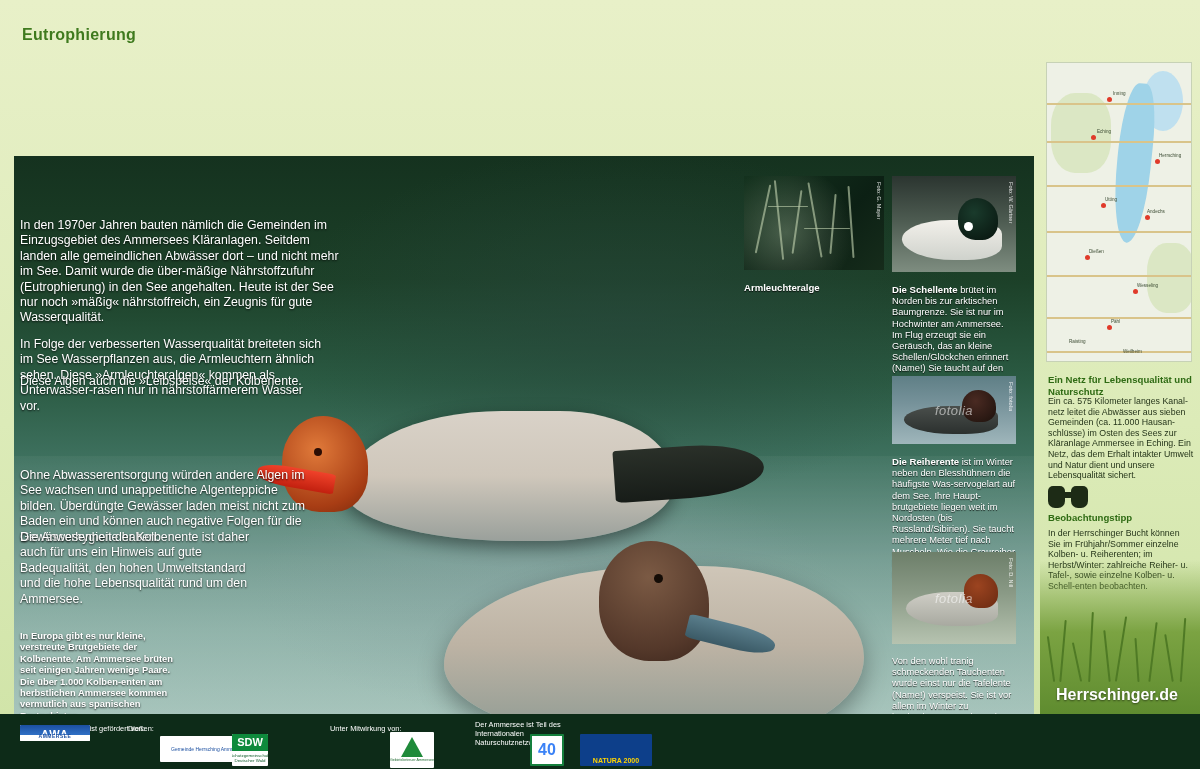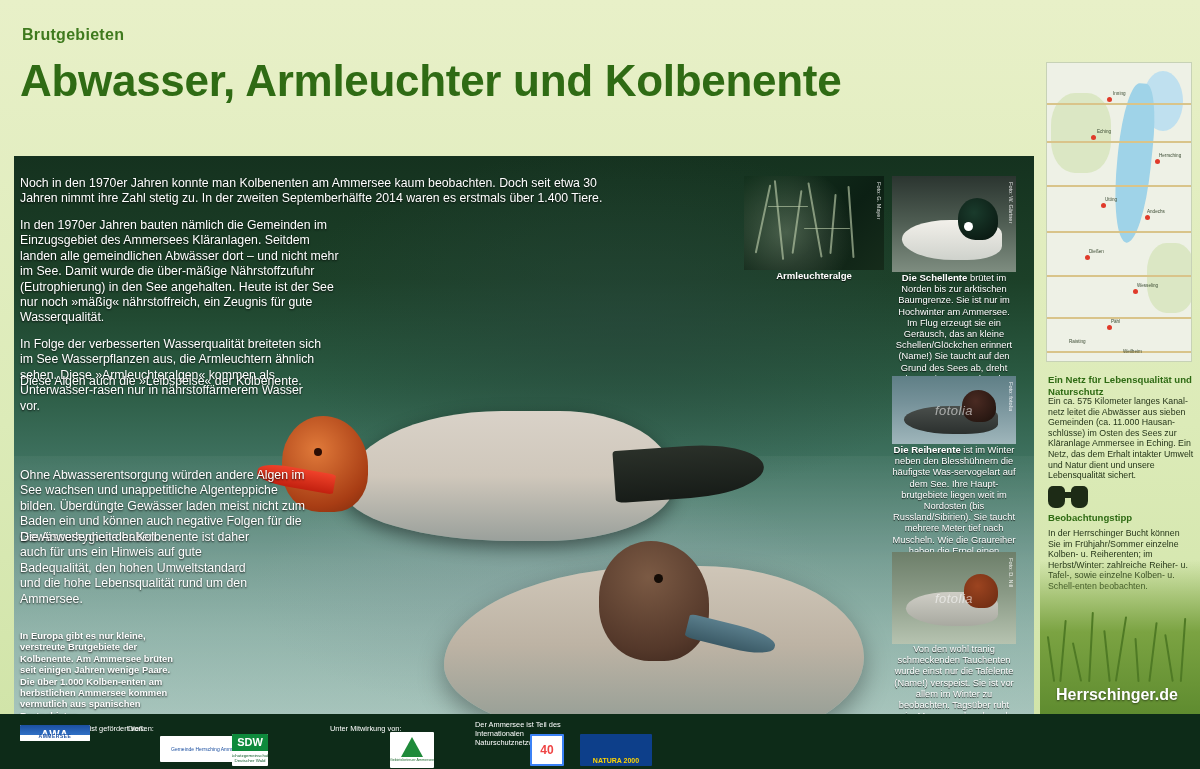--- a/index.html
+++ b/index.html
@@ -108,23 +108,22 @@
     text-shadow:0 1px 2px rgba(0,0,0,.85);
   }
   
   .card { position:absolute; }
   .card .thumb {
     position:relative;
     width:100%; border:0; display:block;padding-left:48px;
   }
   .cap-title { color:#fff; font-weight:bold; font-size:9.6px; }
   .cap {
-    color:#fff; font-size:9.3px; line-height:11.2px; margin-top:0;
+    color:#fff; font-size:9.3px; line-height:11.2px; margin-top:12px;
     text-shadow:0 1px 1px rgba(0,0,0,.8);
-    text-align:center;
   }
   .credit {
     position:absolute; right:2px; top:6px;
     color:#fff; font-size:5.6px; opacity:.85;
     writing-mode:vertical-rl;
   }
   
   #card-algae { left:744px; top:176px; width:140px; }
   #card-algae .thumb {
     height:94px;
@@ -243,45 +242,43 @@
     background:#ffffff; color:#123c82; font-weight:bold;
   }
   .awa-blue { width:100%; height:100%; background:linear-gradient(180deg,#1b4fa0 0%, #2f6fc4 60%, #ffffff 60%, #ffffff 100%); position:relative; }
   .awa-text { position:absolute; left:0; top:3px; width:100%; color:#fff; font-size:11px; font-weight:bold; letter-spacing:1px; text-align:center; }
   .awa-sub { position:absolute; left:0; bottom:2px; width:100%; color:#1b4fa0; font-size:5px; text-align:center; letter-spacing:.5px; }
   .sdw { background:#ffffff; }
   .sdw-top { width:100%; height:52%; background:#0e8a3c; color:#fff; font-size:11px; font-weight:bold; display:flex; align-items:center; justify-content:center; }
   .sdw-bot { width:100%; height:48%; color:#0b5a28; font-size:4.4px; display:flex; align-items:center; justify-content:center; text-align:center; padding:0 2px; line-height:5.2px; }
   .tri-leaf { width:0; height:0; border-left:11px solid transparent; border-right:11px solid transparent; border-bottom:20px solid #1f8a3a; }
   .natura { background:#0d3f8a; color:#ffd400; font-size:8px; font-weight:bold; display:flex; align-items:flex-end; justify-content:center; }
-  .n40 { border:2px solid #3b82f6; color:#ef4444; font-weight:bold; font-size:12px; }
+  .n40 { border:2px solid #15803d; color:#3b82f6; font-weight:bold; font-size:16px; }
 </style>
 </head>
 <body>
 
 <div class="board">
 
-  <div class="trail-label">Brutgebieten</div>
-  <div class="main-title">Abwasser, Armleuchter und Kolbenente</div>
+  <div class="trail-label">Eutrophierung</div>
 
   <div class="panel">
     <div class="photo">
       <div class="water-sheen"></div>
       <div class="duck-back"></div>
       <div class="duck-back-tail"></div>
       <div class="duck-back-head"></div>
       <div class="duck-back-bill"></div>
       <div class="duck-back-eye"></div>
       <div class="duck-front-body"></div>
       <div class="duck-front-head"></div>
       <div class="duck-front-bill"></div>
       <div class="duck-front-eye"></div>
     </div>
 
-    <div class="body-text" style="top:20px; left:6px; width:600px;">Noch in den 1970er Jahren konnte man Kolbenenten am Ammersee kaum beobachten. Doch seit etwa 30 Jahren nimmt ihre Zahl stetig zu. In der zweiten Septemberhälfte 2014 waren es erstmals über 1.400 Tiere.</div>
     <div class="body-text" style="top:62px; left:6px; width:330px;">In den 1970er Jahren bauten nämlich die Gemeinden im Einzugsgebiet des Ammersees Kläranlagen. Seitdem landen alle gemeindlichen Abwässer dort – und nicht mehr im See. Damit wurde die über-mäßige Nährstoffzufuhr (Eutrophierung) in den See angehalten. Heute ist der See nur noch »mäßig« nährstoffreich, ein Zeugnis für gute Wasserqualität.</div>
     <div class="body-text" style="top:156px; left:6px; width:306px;margin-top:25px;">In Folge der verbesserten Wasserqualität breiteten sich im See Wasserpflanzen aus, die Armleuchtern ähnlich sehen. Diese »Armleuchteralgen« kommen als Unterwasser-rasen nur in nährstoffärmerem Wasser vor.</div>
     <div class="body-text" style="top:218px; left:6px; width:306px;">Diese Algen auch die »Leibspeise« der Kolbenente.</div>
     <div class="body-text" style="top:312px; left:6px; width:290px;">Ohne Abwasserentsorgung würden andere Algen im See wachsen und unappetitliche Algenteppiche bilden. Überdüngte Gewässer laden meist nicht zum Baden ein und können auch negative Folgen für die Gewässerhygiene haben.</div>
     <div class="body-text" style="top:374px; left:6px; width:235px;">Die Anwesenheit der Kolbenente ist daher auch für uns ein Hinweis auf gute Badequalität, den hohen Umweltstandard und die hohe Lebensqualität rund um den Ammersee.</div>
     <div class="footnote" style="left:6px; top:474px;">In Europa gibt es nur kleine, verstreute Brutgebiete der Kolbenente. Am Ammersee brüten seit einigen Jahren wenige Paare. Die über 1.000 Kolben-enten am herbstlichen Ammersee kommen vermutlich aus spanischen Brutgebieten.</div>
 
     <div class="card" id="card-algae" style="left:730px; top:20px;">
       <div class="thumb">
         <div class="algae-strand" style="left:18px; top:8px; width:2px; height:70px; transform:rotate(12deg);"></div>

